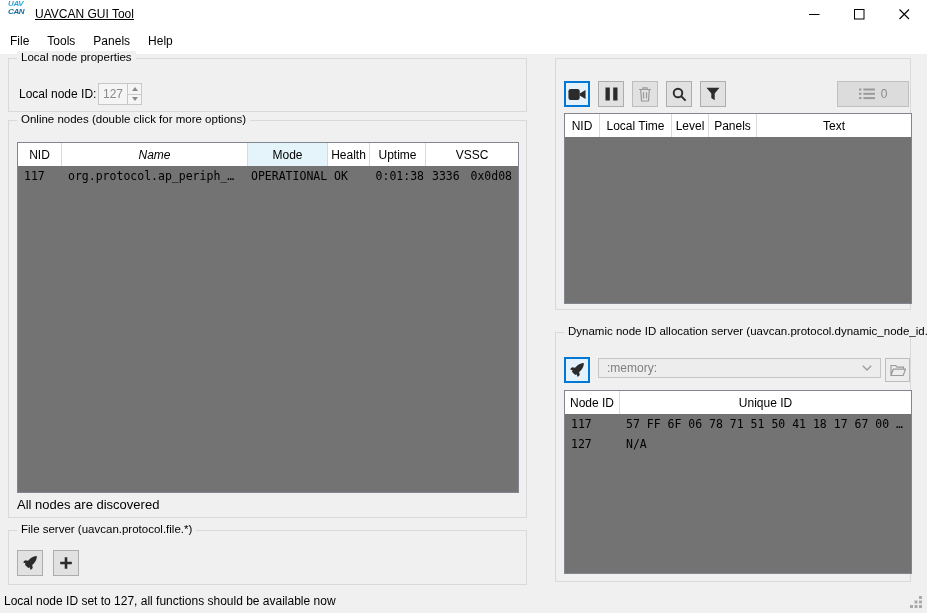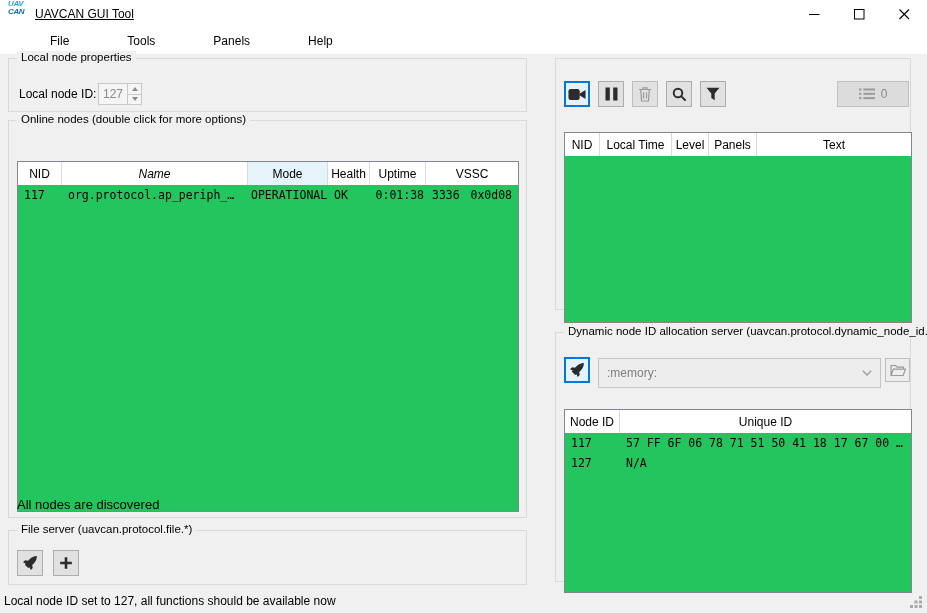--- a/index.html
+++ b/index.html
@@ -15,27 +15,27 @@
   .logo { position:absolute; left:8px; top:0; font-style:italic; font-weight:bold;
           font-size:8px; line-height:8px; letter-spacing:-0.4px; }
   .logo .l1 { color:#2aa5dc; }
   .logo .l2 { color:#176e9e; }
   .title-text { position:absolute; left:35px; top:7px; font-size:12px;text-decoration:underline; }
   .win-btns { position:absolute; right:0; top:0; height:28px; display:flex; }
   .win-btn { width:45px; height:28px; display:flex; align-items:center; justify-content:center; }
   
   .menubar { position:absolute; top:28px; left:0; right:0; height:26px; background:#fff;
              display:flex; align-items:stretch; padding-left:1px; }
-  .menu-item { padding:0 9px; display:flex; align-items:center;margin-left:40px; }
+  .menu-item { padding:0 9px; display:flex; align-items:center; }
   
   .group { position:absolute; border:1px solid #d9d9d9; background:#f0f0f0; }
   .group-title { position:absolute; top:-8px; left:8px; background:#f0f0f0;
                  padding:0 4px; font-size:11.5px; white-space:nowrap; }
   
-  .table { position:absolute; background:#22c55e; border:1px solid #82878f; overflow:hidden;margin-top:19px; }
+  .table { position:absolute; background:#737373; border:1px solid #82878f; overflow:hidden; }
   .thead { display:flex; height:23px; background:#fff; }
   .th { display:flex; align-items:center; justify-content:center;
         border-right:1px solid #d9d9d9; font-size:12px; overflow:hidden; }
   .th.last { border-right:none; }
   .th.hl { background:#e5f3fb; }
   .trow { display:flex; height:20px; align-items:center;
           font-family:"DejaVu Sans Mono", monospace; font-size:11.5px; }
   .td { padding:0 6px; white-space:nowrap; overflow:hidden; }
   
   .tbtn { position:absolute; width:26px; height:26px; background:#e1e1e1;
@@ -52,21 +52,21 @@
               color:#8a8a8a; font-size:12px; }
   .spin-btns { width:14px; border-left:1px solid #c8c8c8; display:flex;
                flex-direction:column; }
   .spin-b { flex:1; display:flex; align-items:center; justify-content:center; }
   .spin-b.up { border-bottom:1px solid #c8c8c8; }
   .arr-up { width:0; height:0; border-left:3px solid transparent;
             border-right:3px solid transparent; border-bottom:4px solid #8a8a8a; }
   .arr-dn { width:0; height:0; border-left:3px solid transparent;
             border-right:3px solid transparent; border-top:4px solid #8a8a8a; }
   
-  .combo { position:absolute; height:30px; border:1px solid #c5c5c5; background:#ededed;
+  .combo { position:absolute; height:20px; border:1px solid #c5c5c5; background:#ededed;
            display:flex; align-items:center; color:#7f7f7f; padding:0 8px;justify-content:space-between; }
   .combo .chev { margin-left:auto; }
   
   .footer-note { position:absolute; font-size:13px; }
   .statusbar { position:absolute; left:0; bottom:0; right:0; height:23px; }
   .status-text { position:absolute; left:4px; top:4px; font-size:12px; }
   .grip { position:absolute; right:5px; bottom:5px; width:12px; height:12px; }
   .grip::before { content:""; position:absolute; width:3px; height:3px; background:#a9a9a9;
     box-shadow: 9px 0 #a9a9a9, 4.5px 4.5px #a9a9a9, 9px 4.5px #a9a9a9,
                 0 9px #a9a9a9, 4.5px 9px #a9a9a9, 9px 9px #a9a9a9;

